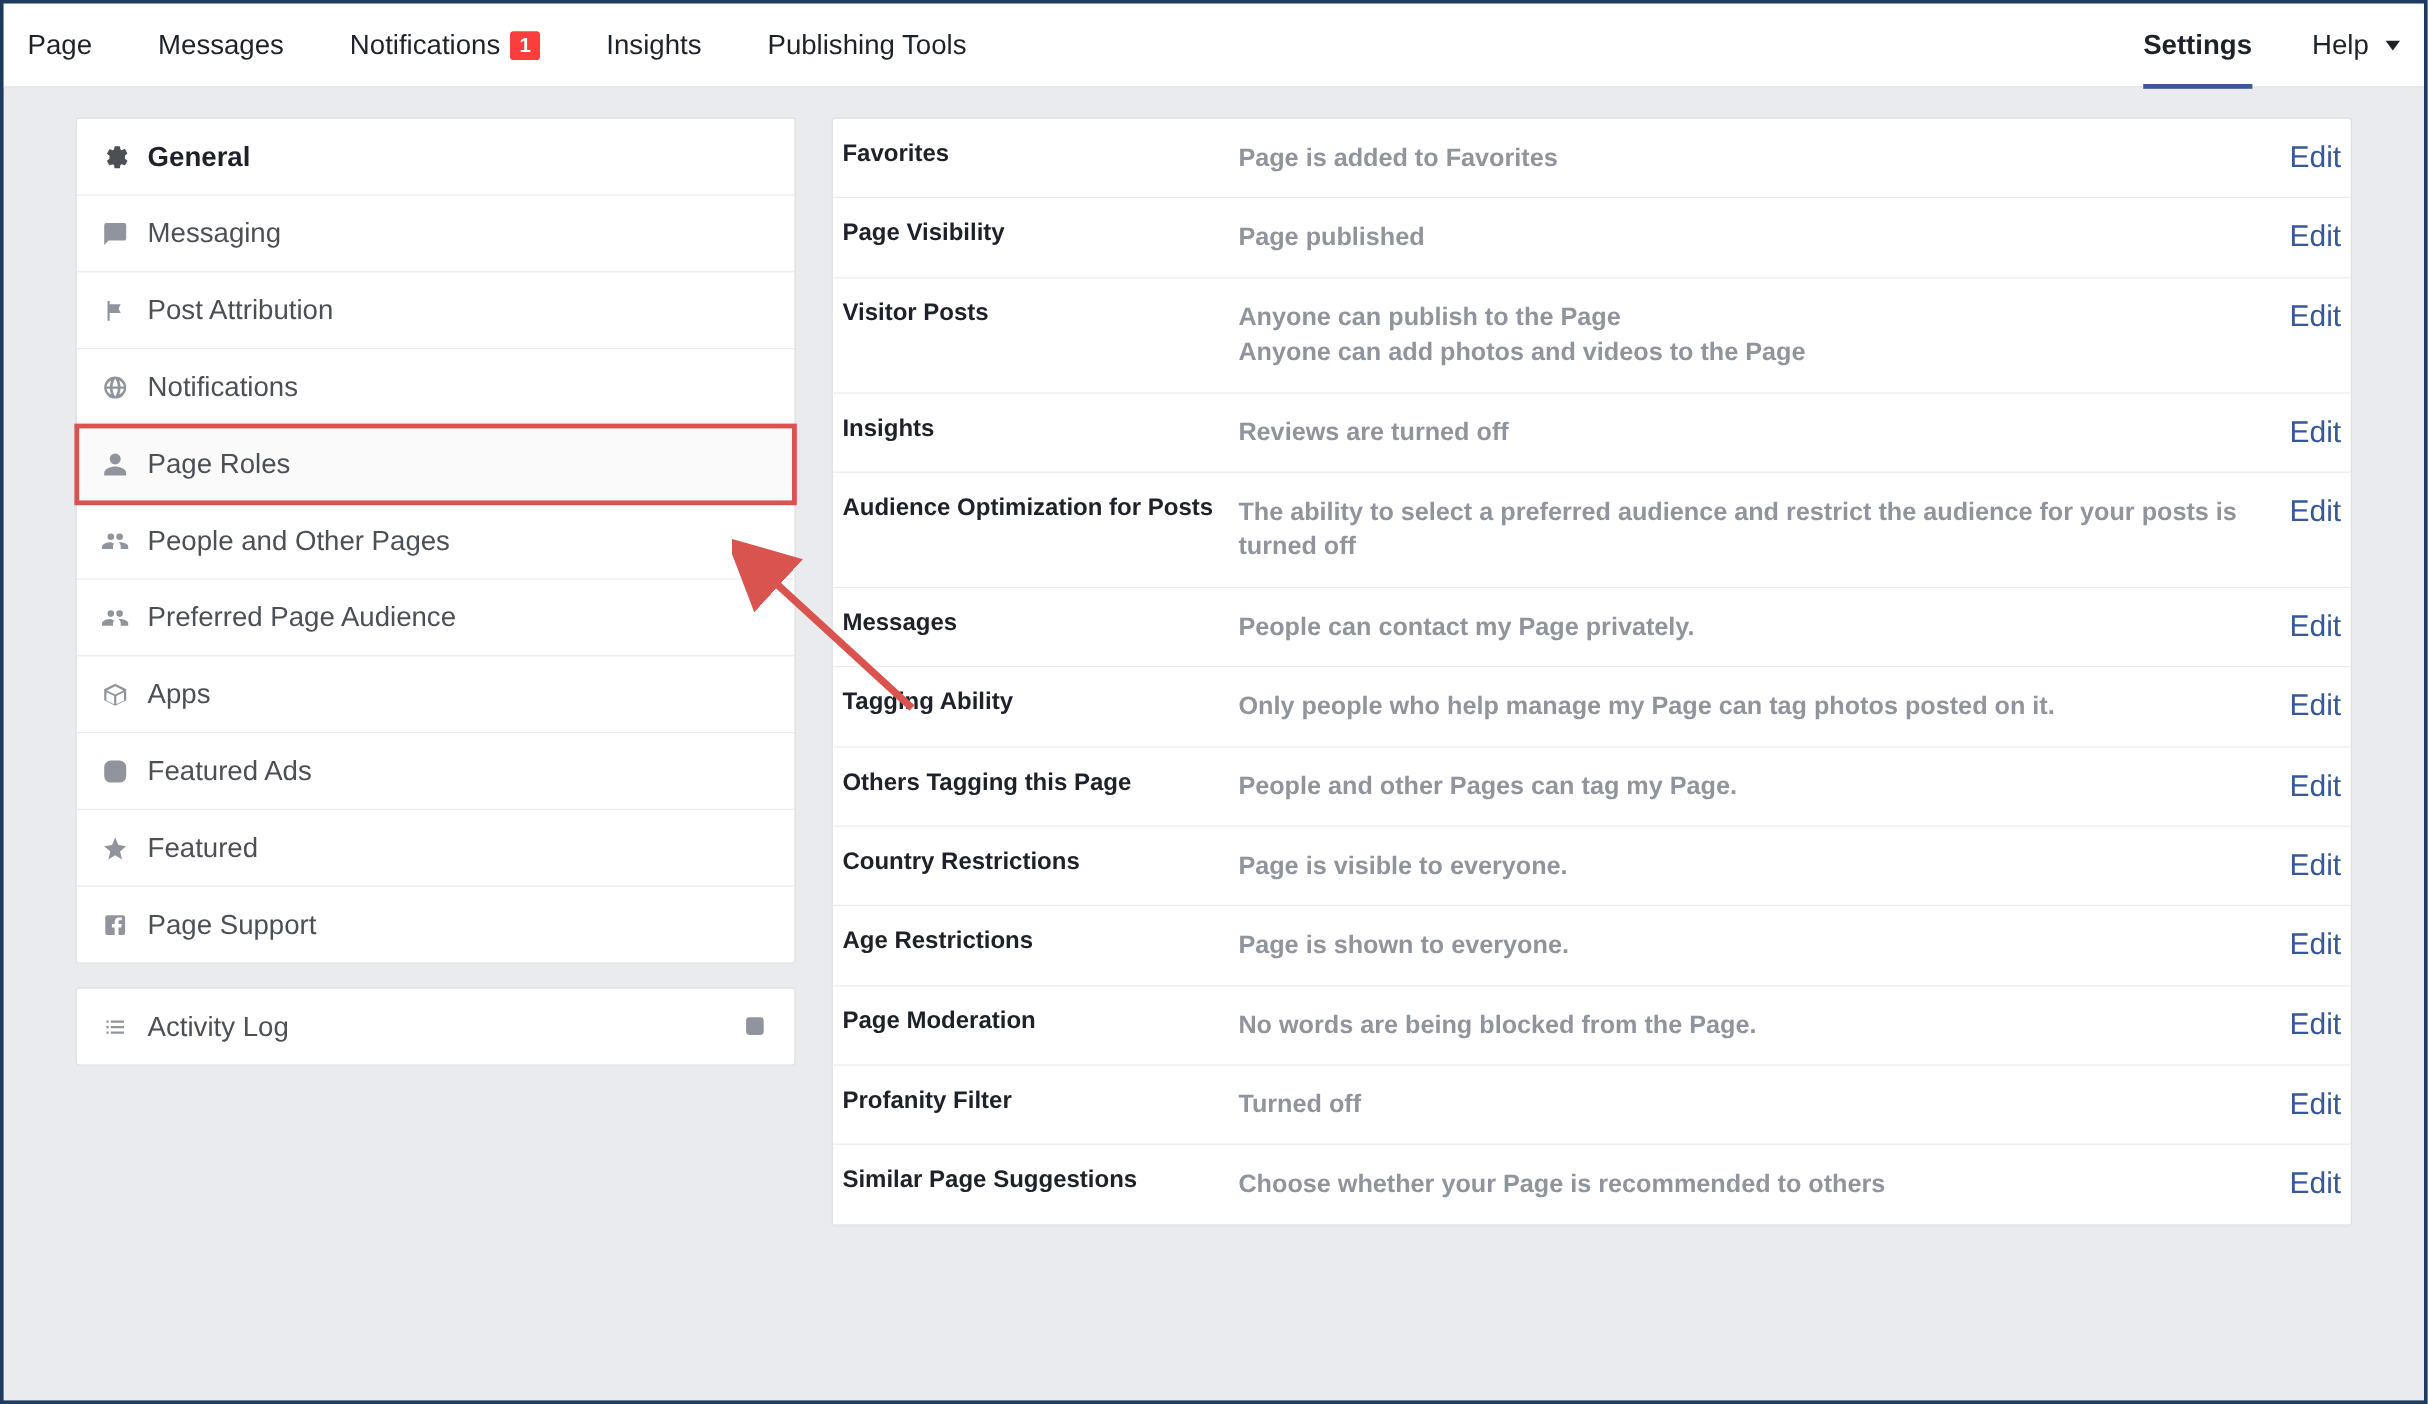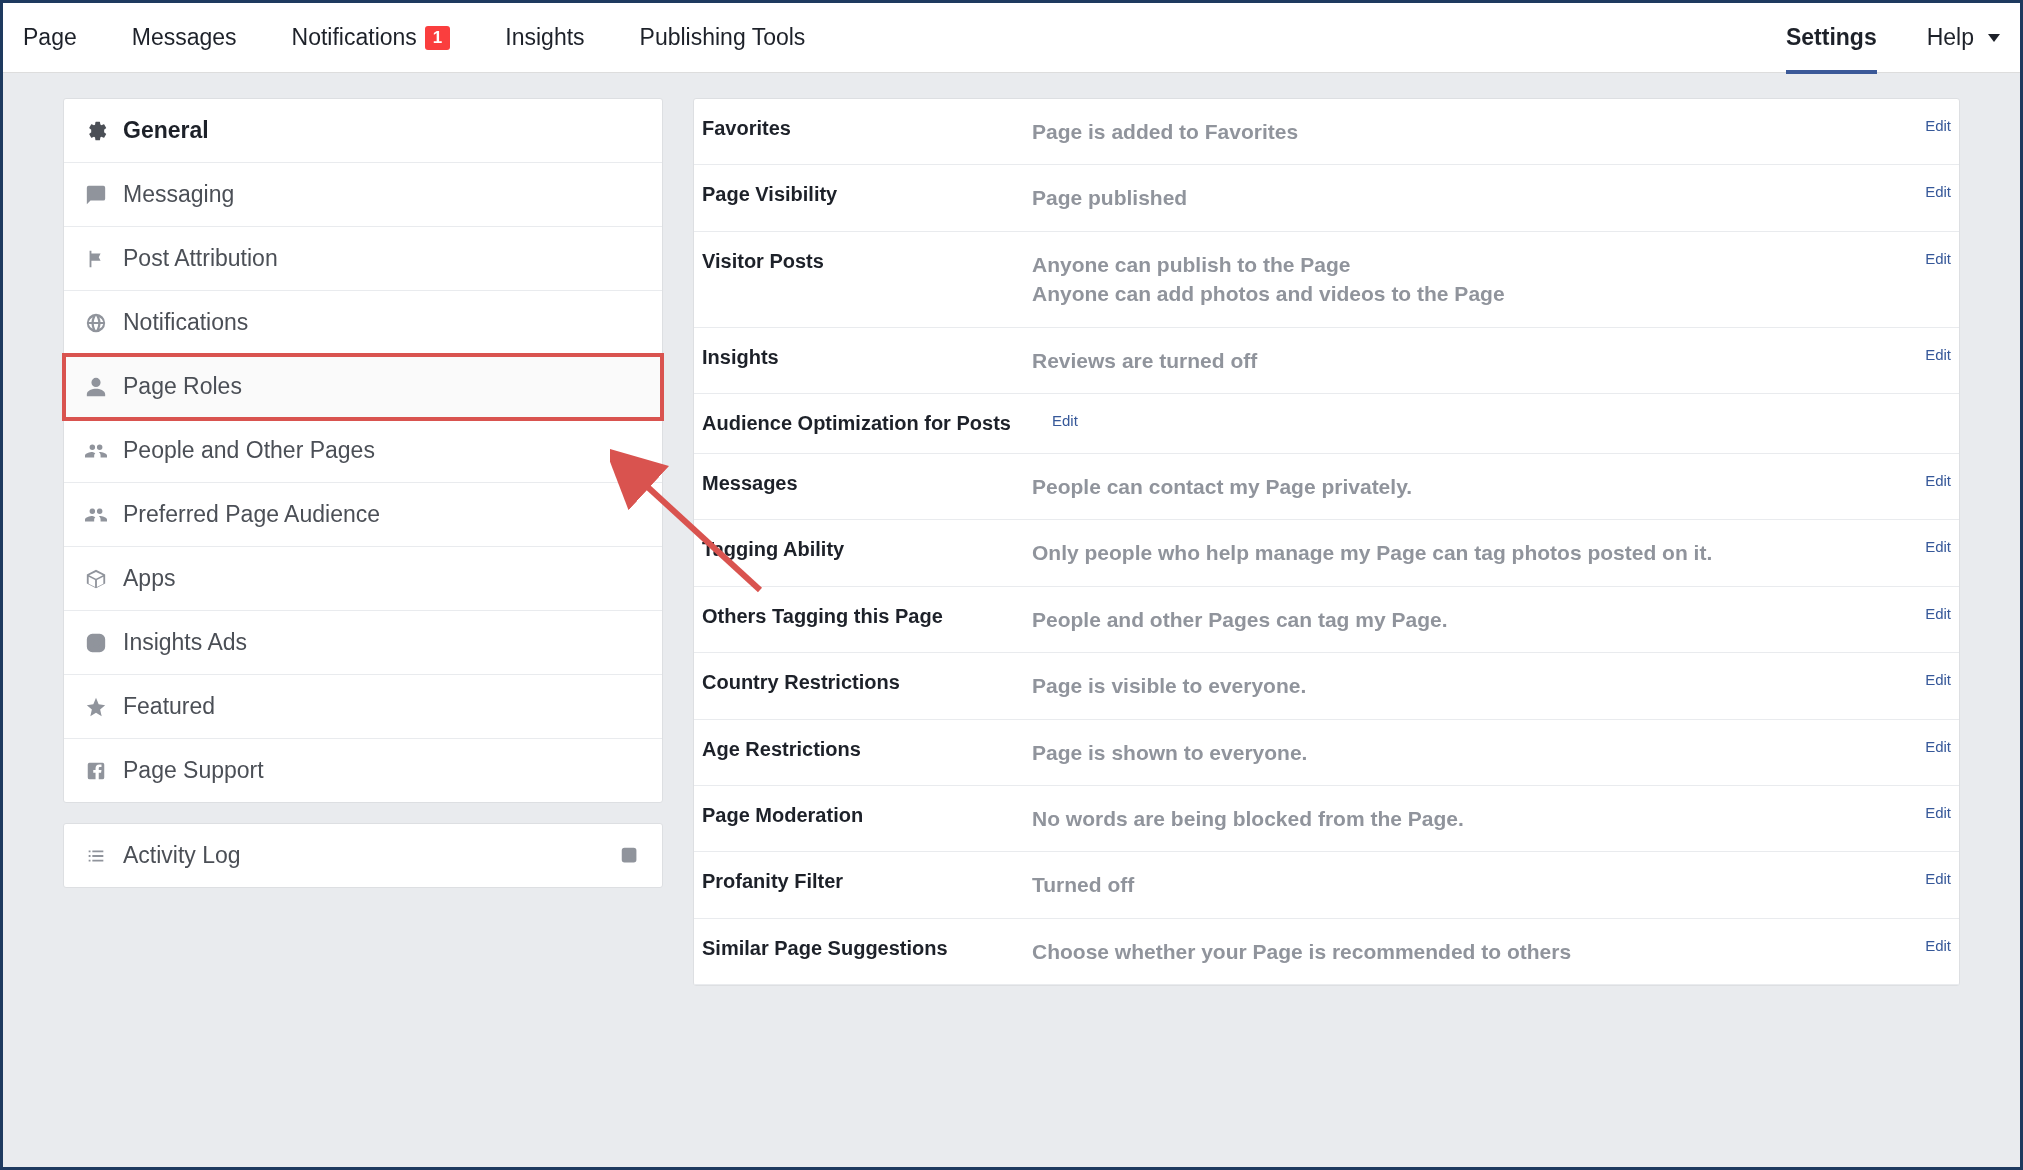--- a/index.html
+++ b/index.html
@@ -140,21 +140,21 @@
     }
     .setting-value {
       flex: 1;
       font-size: 21px;
       color: #90949c;
       line-height: 1.4;
       font-weight: bold;
     }
     .setting-edit {
       color: #365899;
-      font-size: 15px;
+      font-size: 25px;
       cursor: pointer;
       margin-left: 20px;
     }
     .arrow-annotation {
       position: absolute;
       left: 610px;
       top: 420px;
       pointer-events: none;
       z-index: 100;
     }
@@ -269,21 +269,21 @@
       </div>
 
       <div class="sidebar-item">
         <span class="sidebar-icon">
             <svg viewBox="0 0 24 24" width="22" height="22" fill="none" stroke="#90949c" stroke-width="2">
               <rect x="3" y="3" width="18" height="18" rx="5"></rect>
               <circle cx="12" cy="12" r="4"></circle>
               <circle cx="17.5" cy="6.5" r="1" fill="#90949c"></circle>
             </svg>
           </span>
-        <span>Insights Ads</span>
+        <span>Featured Ads</span>
       </div>
 
       <div class="sidebar-item">
         <span class="sidebar-icon">
             <svg viewBox="0 0 24 24" width="22" height="22">
               <path d="M12 2l2.9 6.9L22 10l-5.5 4.8L18.2 22 12 18.3 5.8 22l1.7-7.2L2 10l7.1-1.1L12 2z"></path>
             </svg>
           </span>
         <span>Featured</span>
       </div>
@@ -333,20 +333,21 @@
 Anyone can add photos and videos to the Page</div>
       <a class="setting-edit">Edit</a>
     </div>
     <div class="setting-row">
       <div class="setting-label">Insights</div>
       <div class="setting-value">Reviews are turned off</div>
       <a class="setting-edit">Edit</a>
     </div>
     <div class="setting-row">
       <div class="setting-label">Audience Optimization for Posts</div>
+      <div class="setting-value">The ability to select a preferred audience and restrict the audience for your posts is turned off</div>
       <a class="setting-edit">Edit</a>
     </div>
     <div class="setting-row">
       <div class="setting-label">Messages</div>
       <div class="setting-value">People can contact my Page privately.</div>
       <a class="setting-edit">Edit</a>
     </div>
     <div class="setting-row">
       <div class="setting-label">Tagging Ability</div>
       <div class="setting-value">Only people who help manage my Page can tag photos posted on it.</div>

